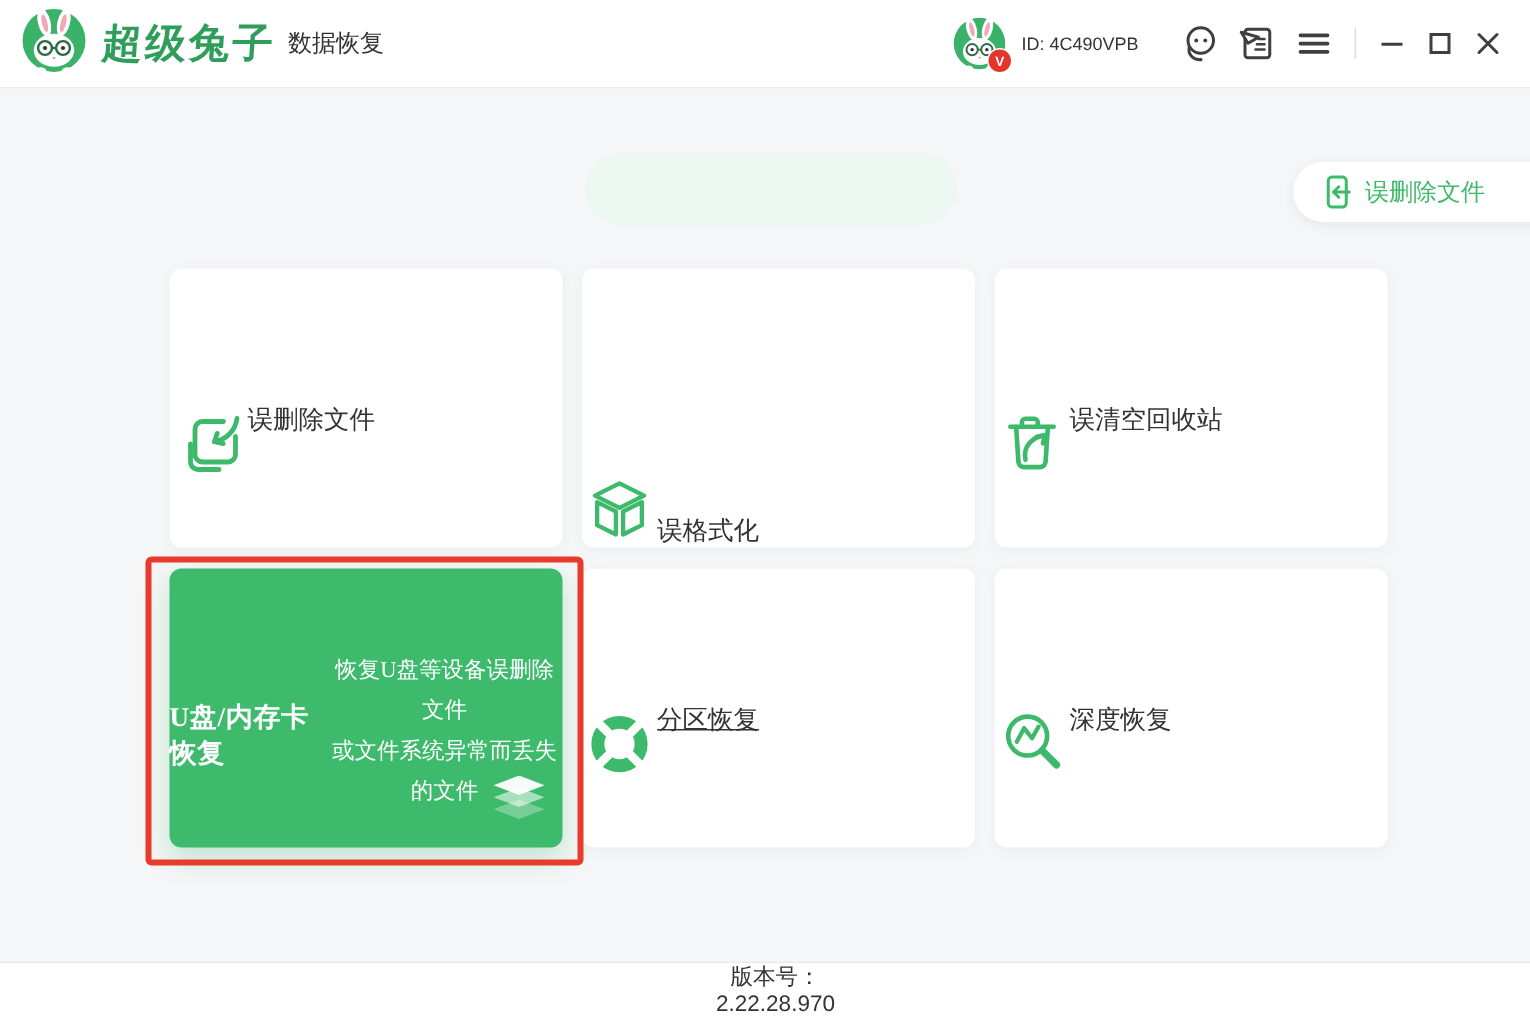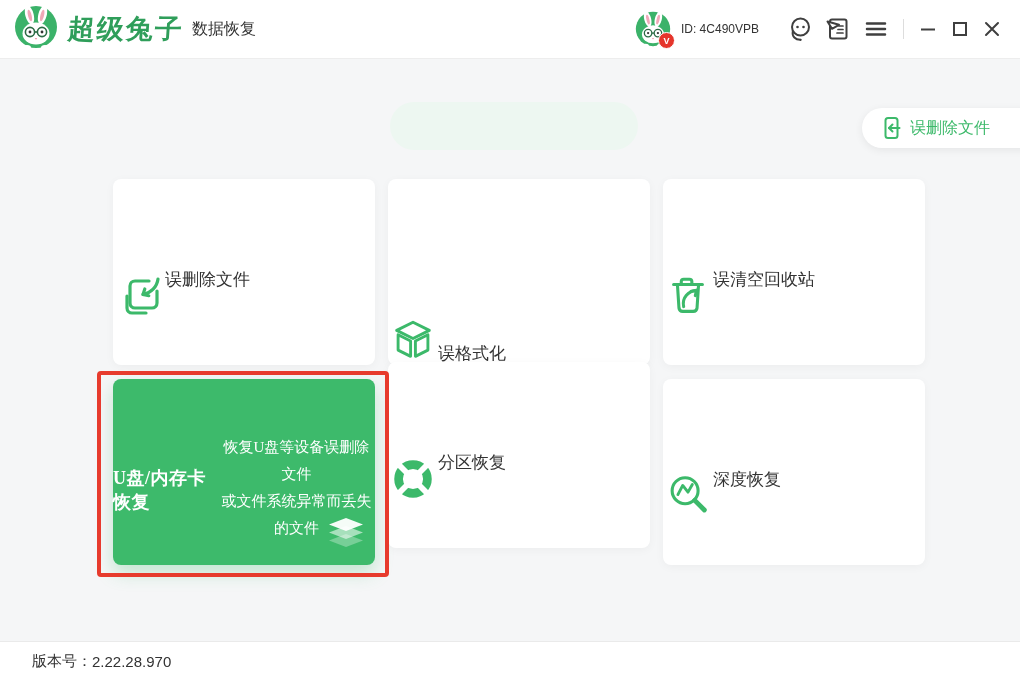--- a/index.html
+++ b/index.html
@@ -56,22 +56,22 @@
   .card.green .gtitle{margin-top:36px;font-size:18px;font-weight:600;color:#fff;letter-spacing:0.5px;}
   .card.green .gdesc{margin-top:32px;text-align:center;color:#fff;font-size:15px;line-height:27px;}
   .layers-icon{position:absolute;right:10px;bottom:12px;}
   .highlight-box{
     position:absolute;left:97px;top:371px;width:292px;height:206px;box-sizing:border-box;
     border:4px solid #e73b2d;border-radius:4px;z-index:5;pointer-events:none;
   }
   
   .footer{
     position:absolute;left:0;bottom:0;width:1020px;height:39px;background:#fff;
-    border-top:1px solid #eaeaea;display:flex;align-items:center;padding-left:32px;
-    box-sizing:border-box;font-size:15px;color:#333;z-index:3;
+    border-top:1px solid #eaeaea;display:flex;align-items:center;padding-left:14px;
+    box-sizing:border-box;font-size:15px;color:#333;z-index:3;flex-direction:column;
   }
 </style>
 </head>
 <body>
 
 <div class="header">
   <div class="header-left">
     <span>
       <svg width="44" height="44" viewBox="0 0 44 44">
         <defs>
@@ -206,21 +206,21 @@
   </div>
   <span class="layers-icon">
     <svg width="38" height="31" viewBox="0 0 38 31">
       <polygon points="19,16 36,22.5 19,29 2,22.5" fill="#ffffff" opacity="0.30"></polygon>
       <polygon points="19,8 36,14.5 19,21 2,14.5" fill="#ffffff" opacity="0.55"></polygon>
       <polygon points="19,0 36,6.5 19,13 2,6.5" fill="#ffffff" opacity="0.95"></polygon>
     </svg>
   </span>
 </div>
 
-<div class="card" style="left:388px;top:362px;">
+<div class="card" style="left:388px;top:379px;text-decoration:underline;">
   <div class="icon">
     <svg width="50" height="50" viewBox="0 0 52 52">
       <circle cx="26" cy="26" r="15" fill="none" stroke="#3cb96a" stroke-width="9"></circle>
       <g stroke="#ffffff" stroke-width="6">
         <path d="M11 11 L41 41"></path>
         <path d="M41 11 L11 41"></path>
       </g>
     </svg>
   </div>
   <div class="label">分区恢复</div>

